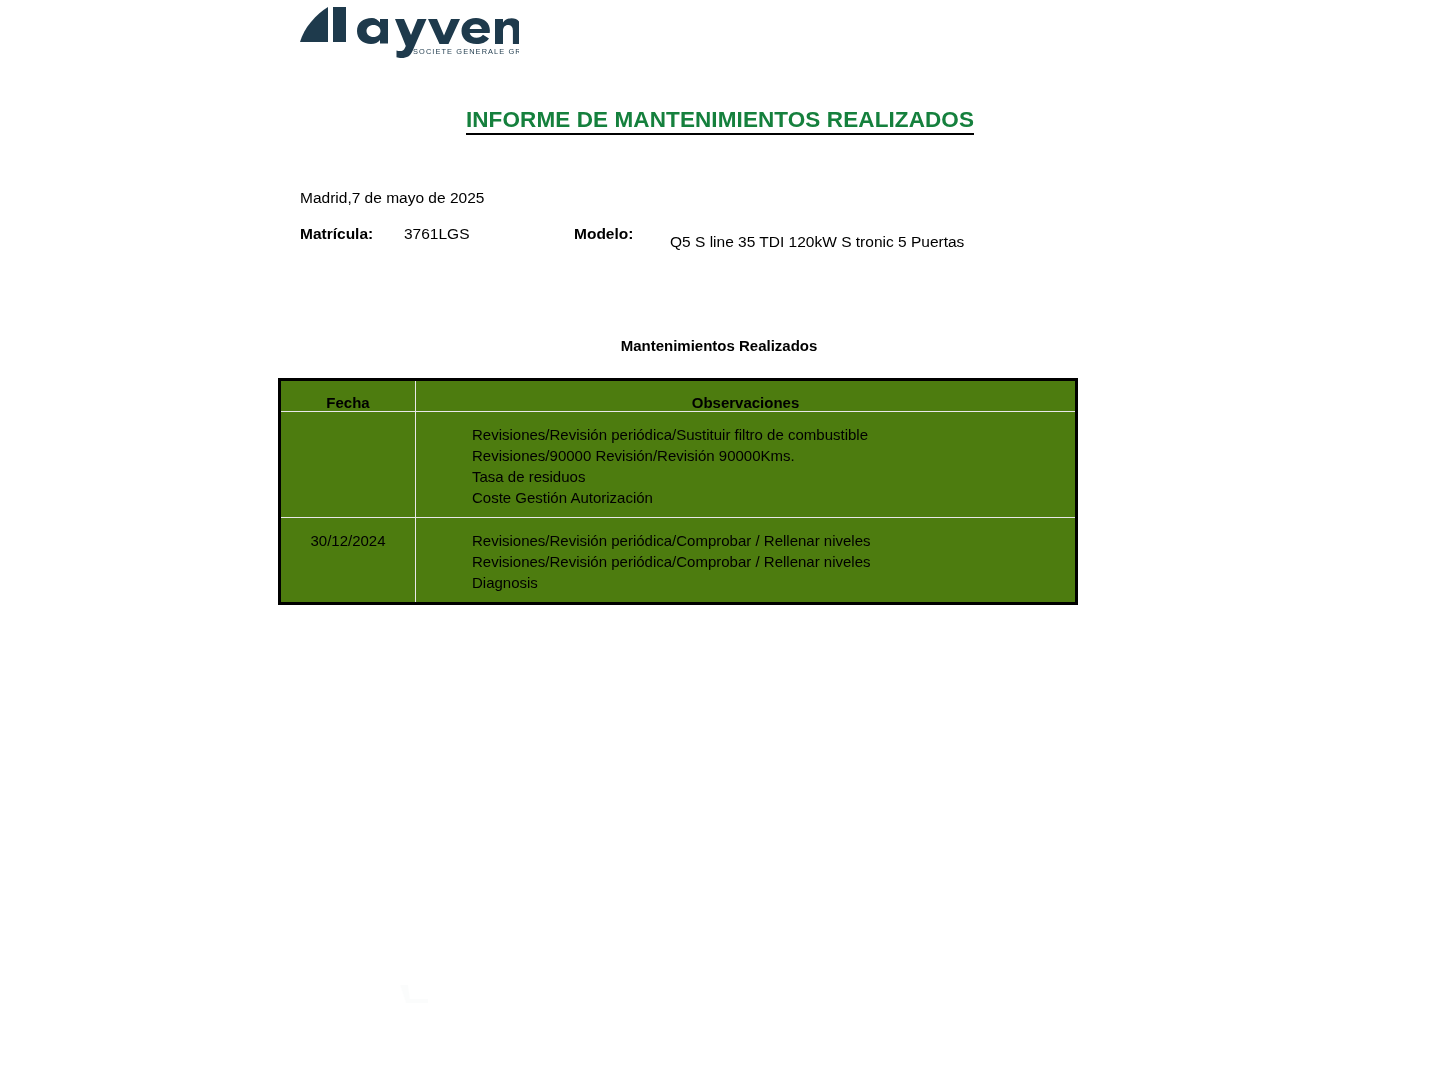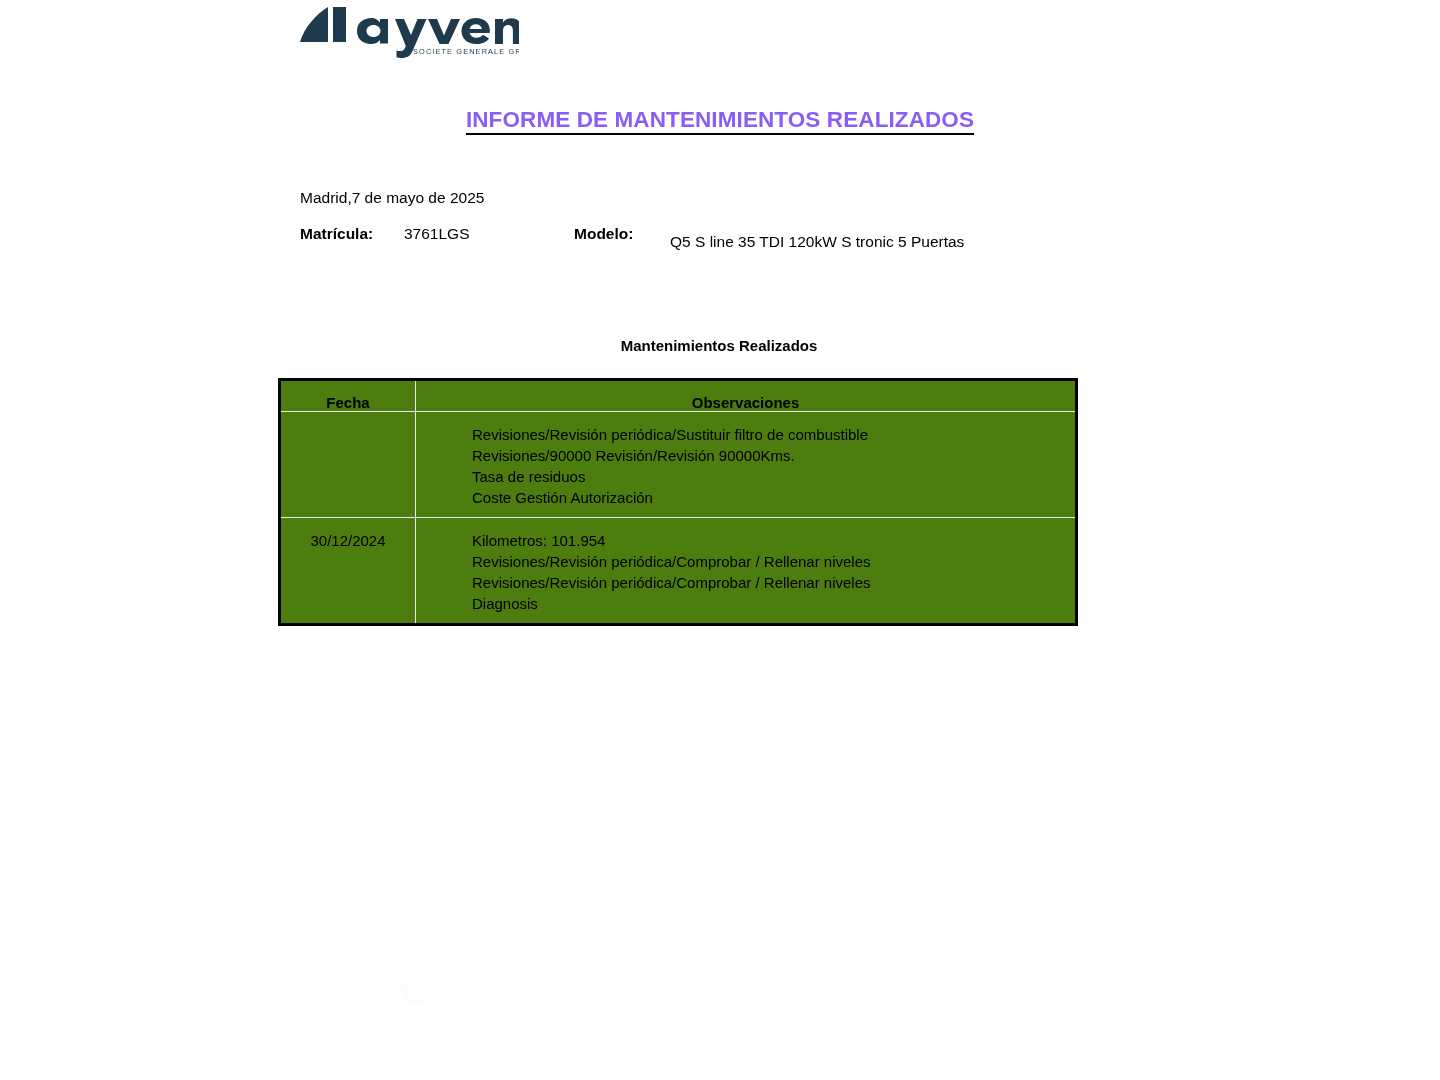--- a/index.html
+++ b/index.html
@@ -37,21 +37,21 @@
   
   .doc-title {
     position: absolute;
     left: 0;
     top: 107px;
     width: 1440px;
     text-align: center;
     font-size: 22.5px;
     font-weight: bold;
     letter-spacing: 0.1px;
-    color: #8b5cf6;
+    color: #15803d;
   }
   .doc-title span {
     border-bottom: 2.5px solid #000;
     padding-bottom: 1px;
   }
 
   
   .meta {
     position: absolute;
     left: 300px;
@@ -217,21 +217,20 @@
       <div class="obs-line">Tasa de residuos</div>
       <div class="obs-line">Coste Gestión Autorización</div>
     </div>
   </div>
 
   <div class="tbl-row">
     <div class="col-fecha">
       <div class="fecha-text">30/12/2024</div>
     </div>
     <div class="col-obs">
-      <div class="obs-line">Kilometros: 101.954</div>
       <div class="obs-line">Revisiones/Revisión periódica/Comprobar / Rellenar niveles</div>
       <div class="obs-line">Revisiones/Revisión periódica/Comprobar / Rellenar niveles</div>
       <div class="obs-line">Diagnosis</div>
     </div>
   </div>
 
 </div>
 
 <div class="faint-mark">
   <svg width="40" height="22" viewBox="0 0 40 22">

